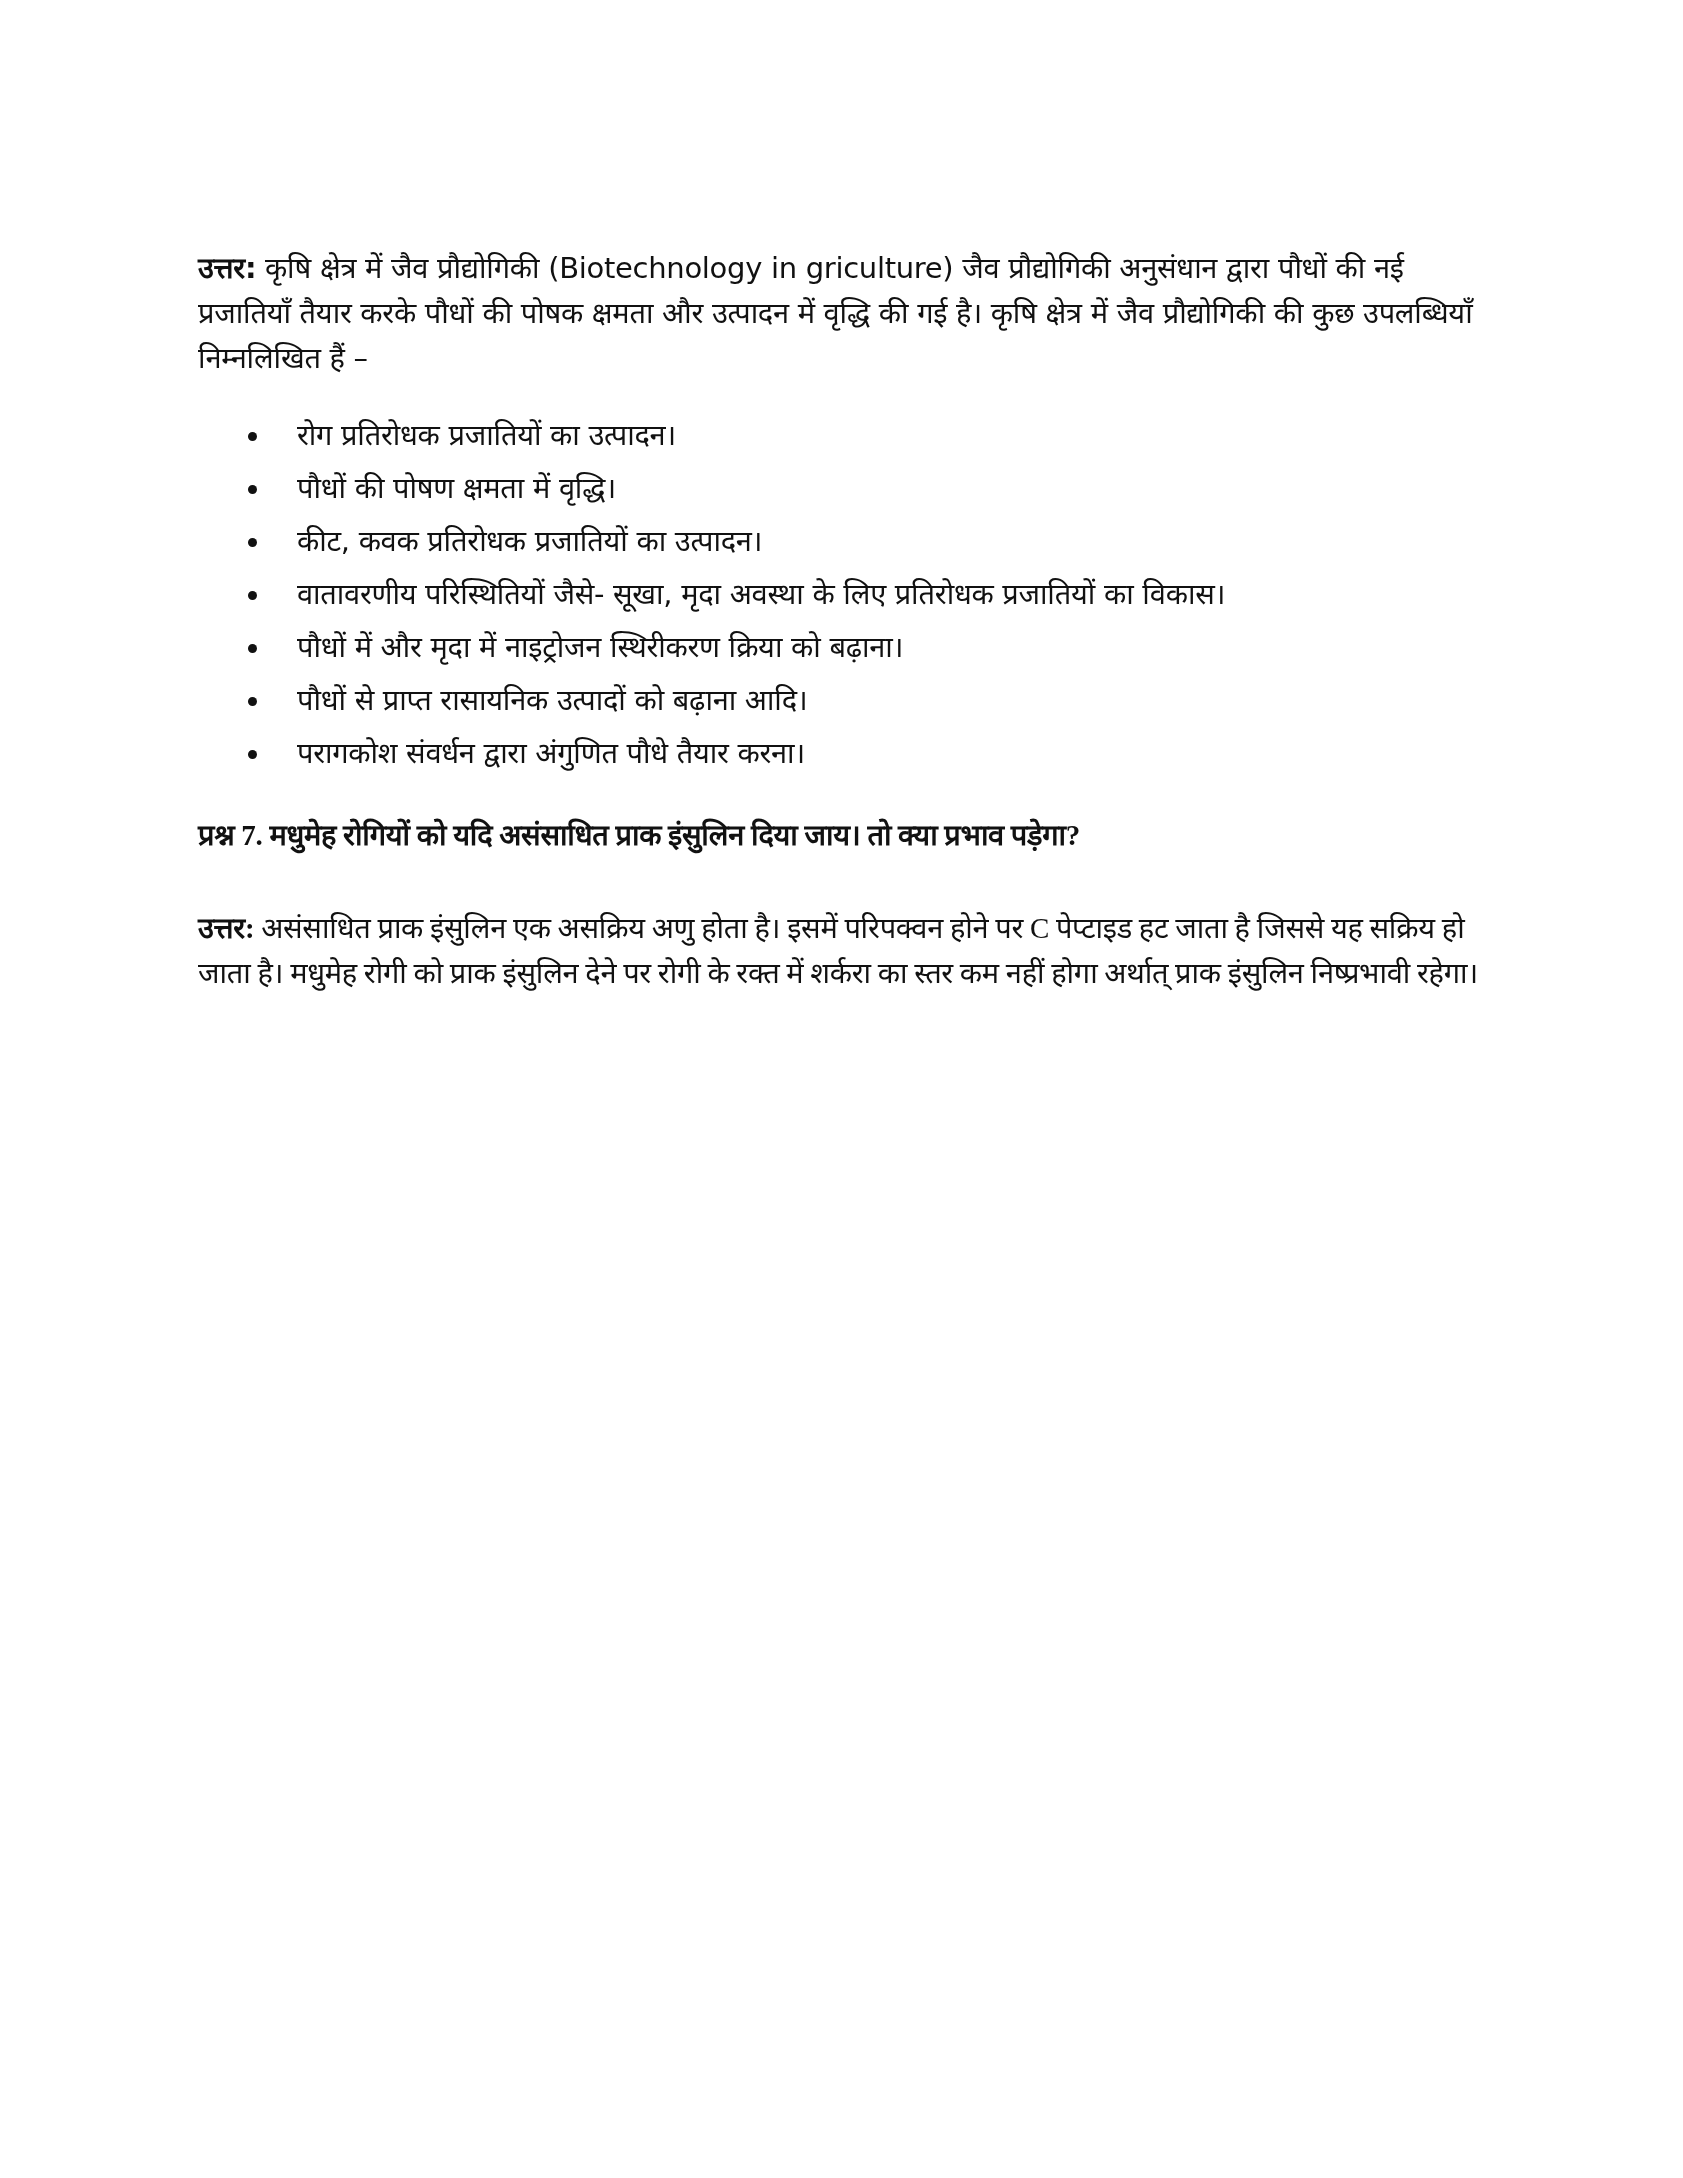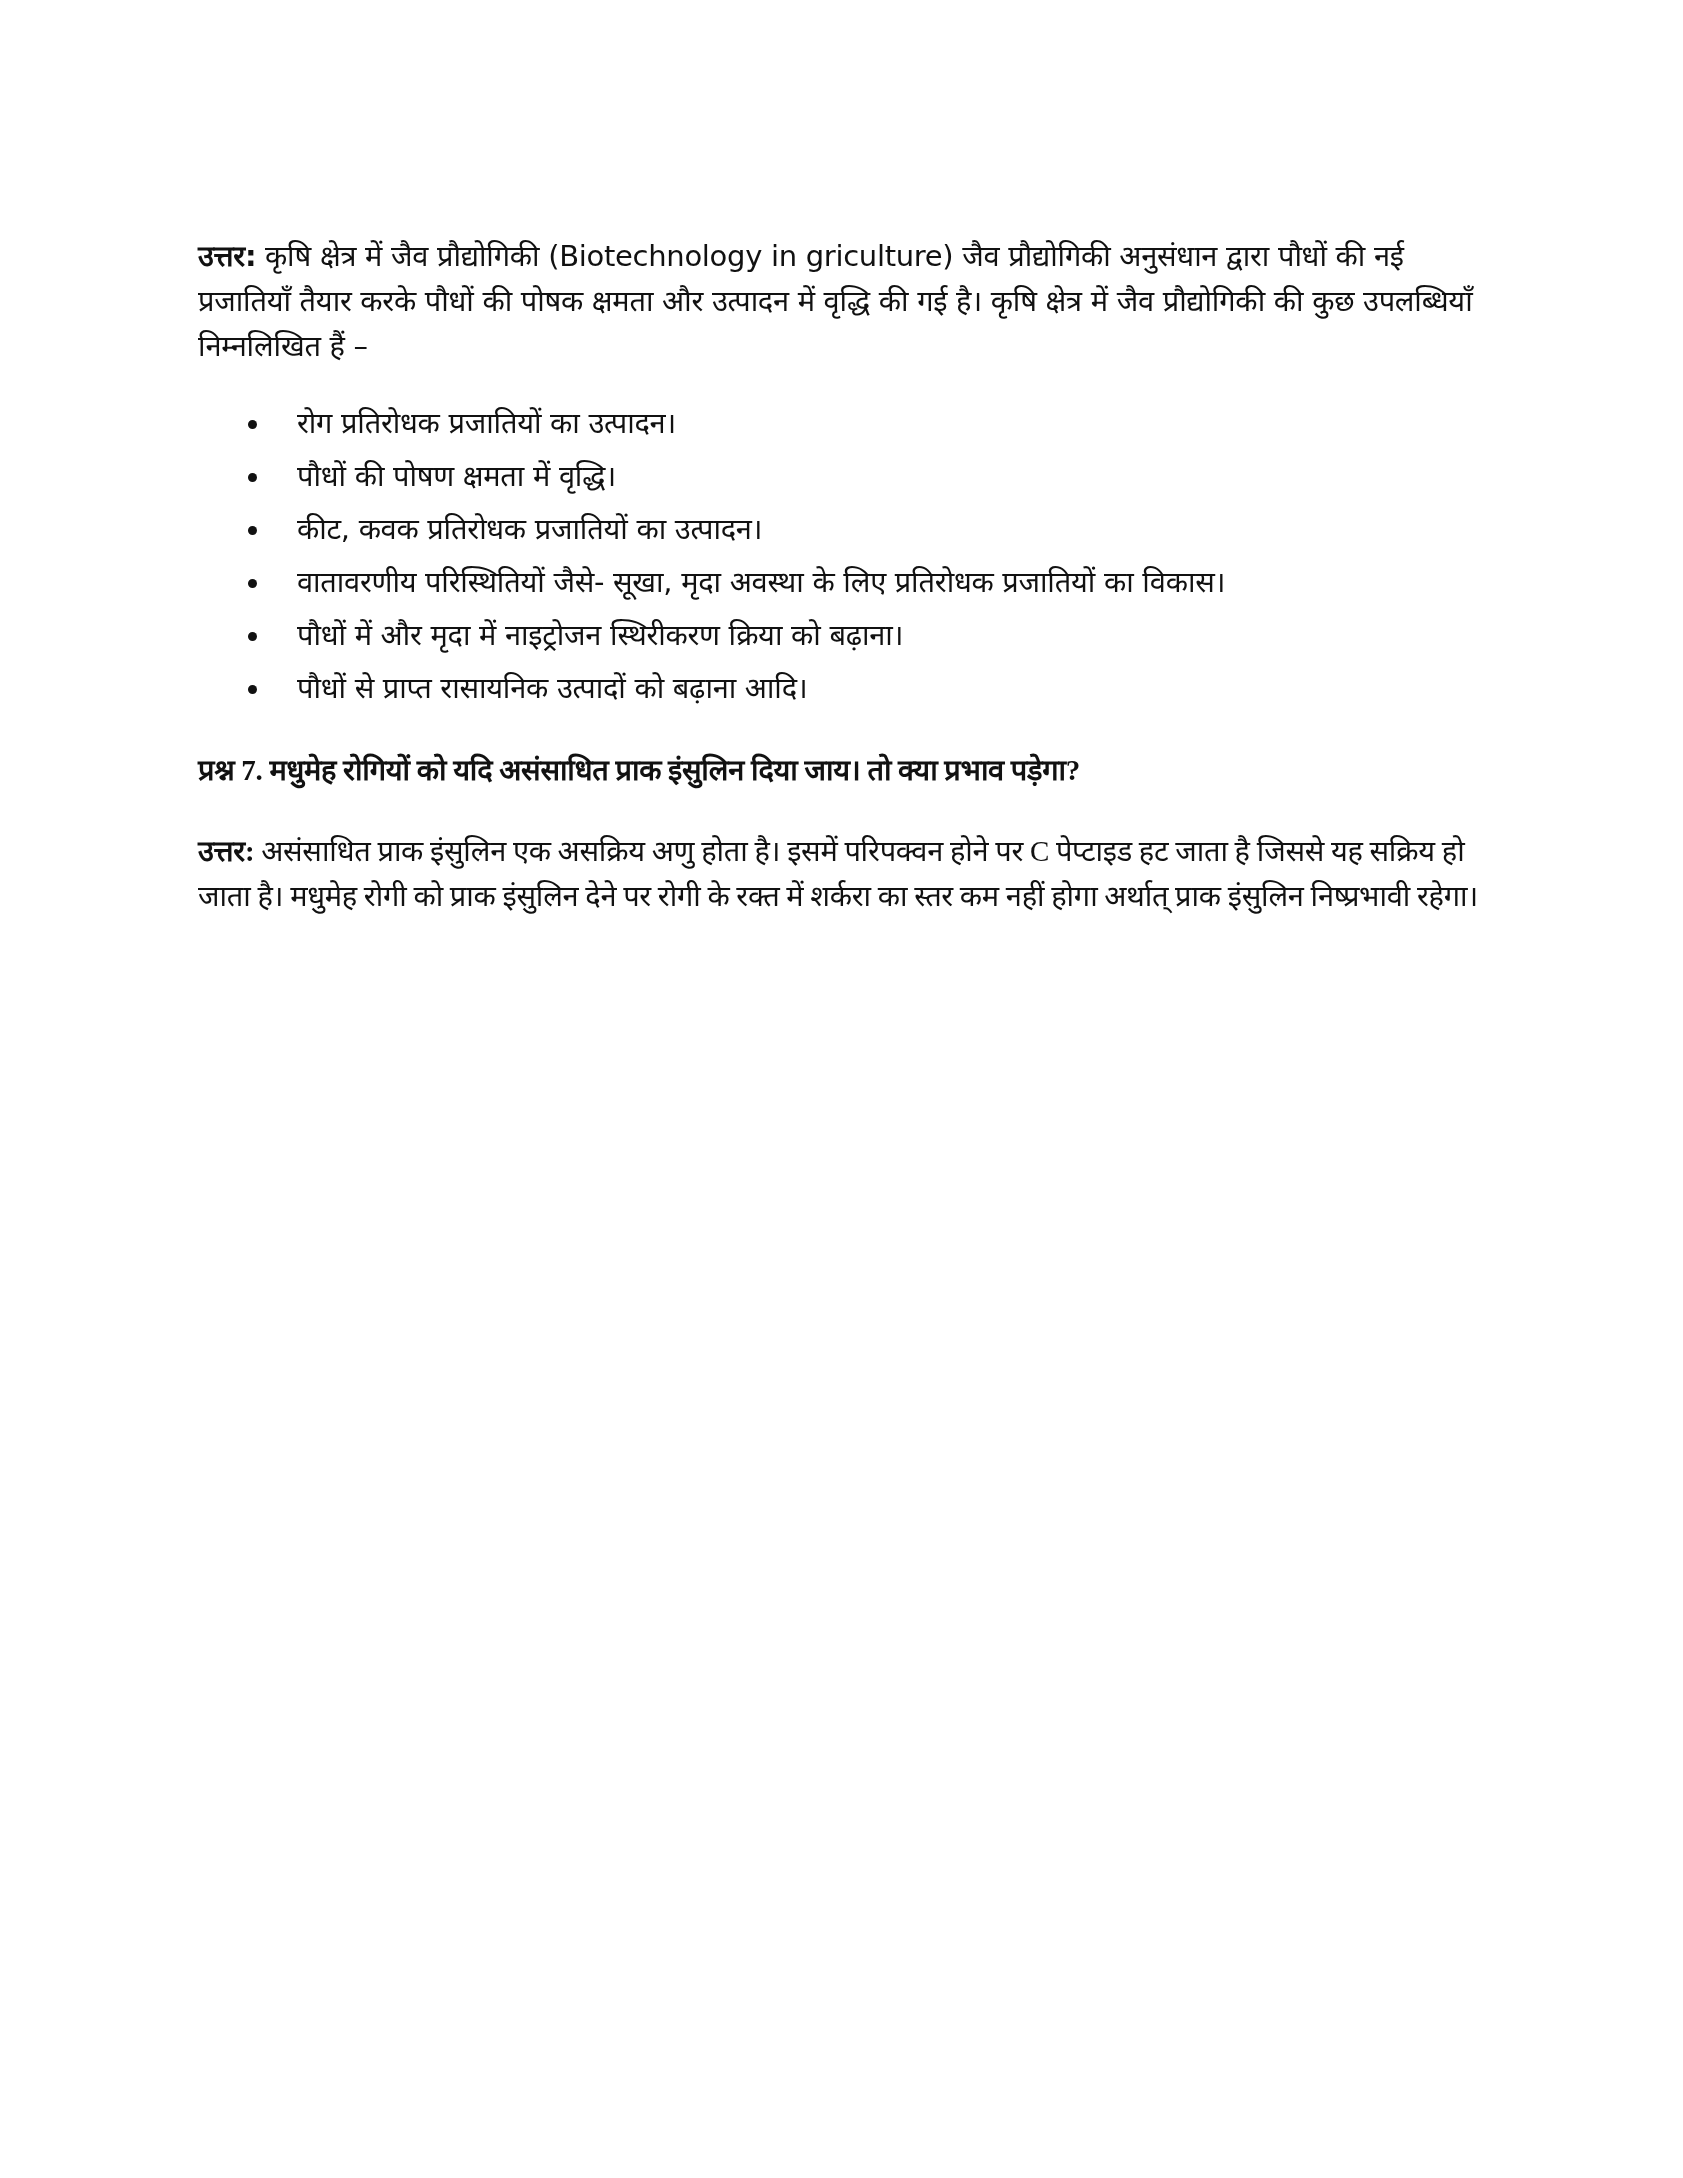--- a/index.html
+++ b/index.html
@@ -1,20 +1,20 @@
 <!DOCTYPE html>
 <html><head>
 <meta charset="utf-8">
 <style>
   html, body { margin: 0; padding: 0; background: #ffffff; }
   body { width: 1683px; height: 2178px; position: relative; overflow: hidden;
          font-family: "DejaVu Sans", "Liberation Sans", sans-serif; color: #111111; }
   .page { position: absolute; left: 198px; top: 198px; width: 1297px; }
   .q-heading { font-weight: bold; font-size: 29px; line-height: 46px; margin: 0; letter-spacing: -0.3px; }
-  .answer { font-size: 29px; line-height: 45px; margin: 36px 0 0 0; letter-spacing: -0.3px; }
+  .answer { font-size: 29px; line-height: 45px; margin: 48px 0 0 0; letter-spacing: -0.3px; }
   .answer-label { font-weight: bold; }
   ul.points { list-style: none; margin: 32px 0 0 0; padding: 0; }
   ul.points li { position: relative; padding-left: 99px; font-size: 29px; line-height: 45px; letter-spacing: -0.3px; margin-top: 8px; }
   ul.points li .bullet { position: absolute; left: 50px; top: 19px; width: 9px; height: 9px;
                          border-radius: 50%; background: #111111; }
   .q7 { margin-top: 36px; font-family: Liberation Serif, serif; }
 </style>
 </head>
 <body>
 
@@ -22,20 +22,21 @@
 
   <section>
     <p class="answer"><span class="answer-label">उत्तर:</span><span> कृषि क्षेत्र में जैव प्रौद्योगिकी (Biotechnology in griculture) जैव प्रौद्योगिकी अनुसंधान द्वारा पौधों की नई प्रजातियाँ तैयार करके पौधों की पोषक क्षमता और उत्पादन में वृद्धि की गई है। कृषि क्षेत्र में जैव प्रौद्योगिकी की कुछ उपलब्धियाँ निम्नलिखित हैं –</span></p>
     <ul class="points">
       <li><span class="bullet"></span><span>रोग प्रतिरोधक प्रजातियों का उत्पादन।</span></li>
       <li><span class="bullet"></span><span>पौधों की पोषण क्षमता में वृद्धि।</span></li>
       <li><span class="bullet"></span><span>कीट, कवक प्रतिरोधक प्रजातियों का उत्पादन।</span></li>
       <li><span class="bullet"></span><span>वातावरणीय परिस्थितियों जैसे- सूखा, मृदा अवस्था के लिए प्रतिरोधक प्रजातियों का विकास।</span></li>
       <li><span class="bullet"></span><span>पौधों में और मृदा में नाइट्रोजन स्थिरीकरण क्रिया को बढ़ाना।</span></li>
       <li><span class="bullet"></span><span>पौधों से प्राप्त रासायनिक उत्पादों को बढ़ाना आदि।</span></li>
+      <li><span class="bullet"></span><span>परागकोश संवर्धन द्वारा अंगुणित पौधे तैयार करना।</span></li>
     </ul>
   </section>
 
   <section class="q7">
     <h2 class="q-heading">प्रश्न 7. मधुमेह रोगियों को यदि असंसाधित प्राक इंसुलिन दिया जाय। तो क्या प्रभाव पड़ेगा?</h2>
     <p class="answer"><span class="answer-label">उत्तर:</span><span> असंसाधित प्राक इंसुलिन एक असक्रिय अणु होता है। इसमें परिपक्वन होने पर C पेप्टाइड हट जाता है जिससे यह सक्रिय हो जाता है। मधुमेह रोगी को प्राक इंसुलिन देने पर रोगी के रक्त में शर्करा का स्तर कम नहीं होगा अर्थात् प्राक इंसुलिन निष्प्रभावी रहेगा।</span></p>
   </section>
 
 </div>
 

